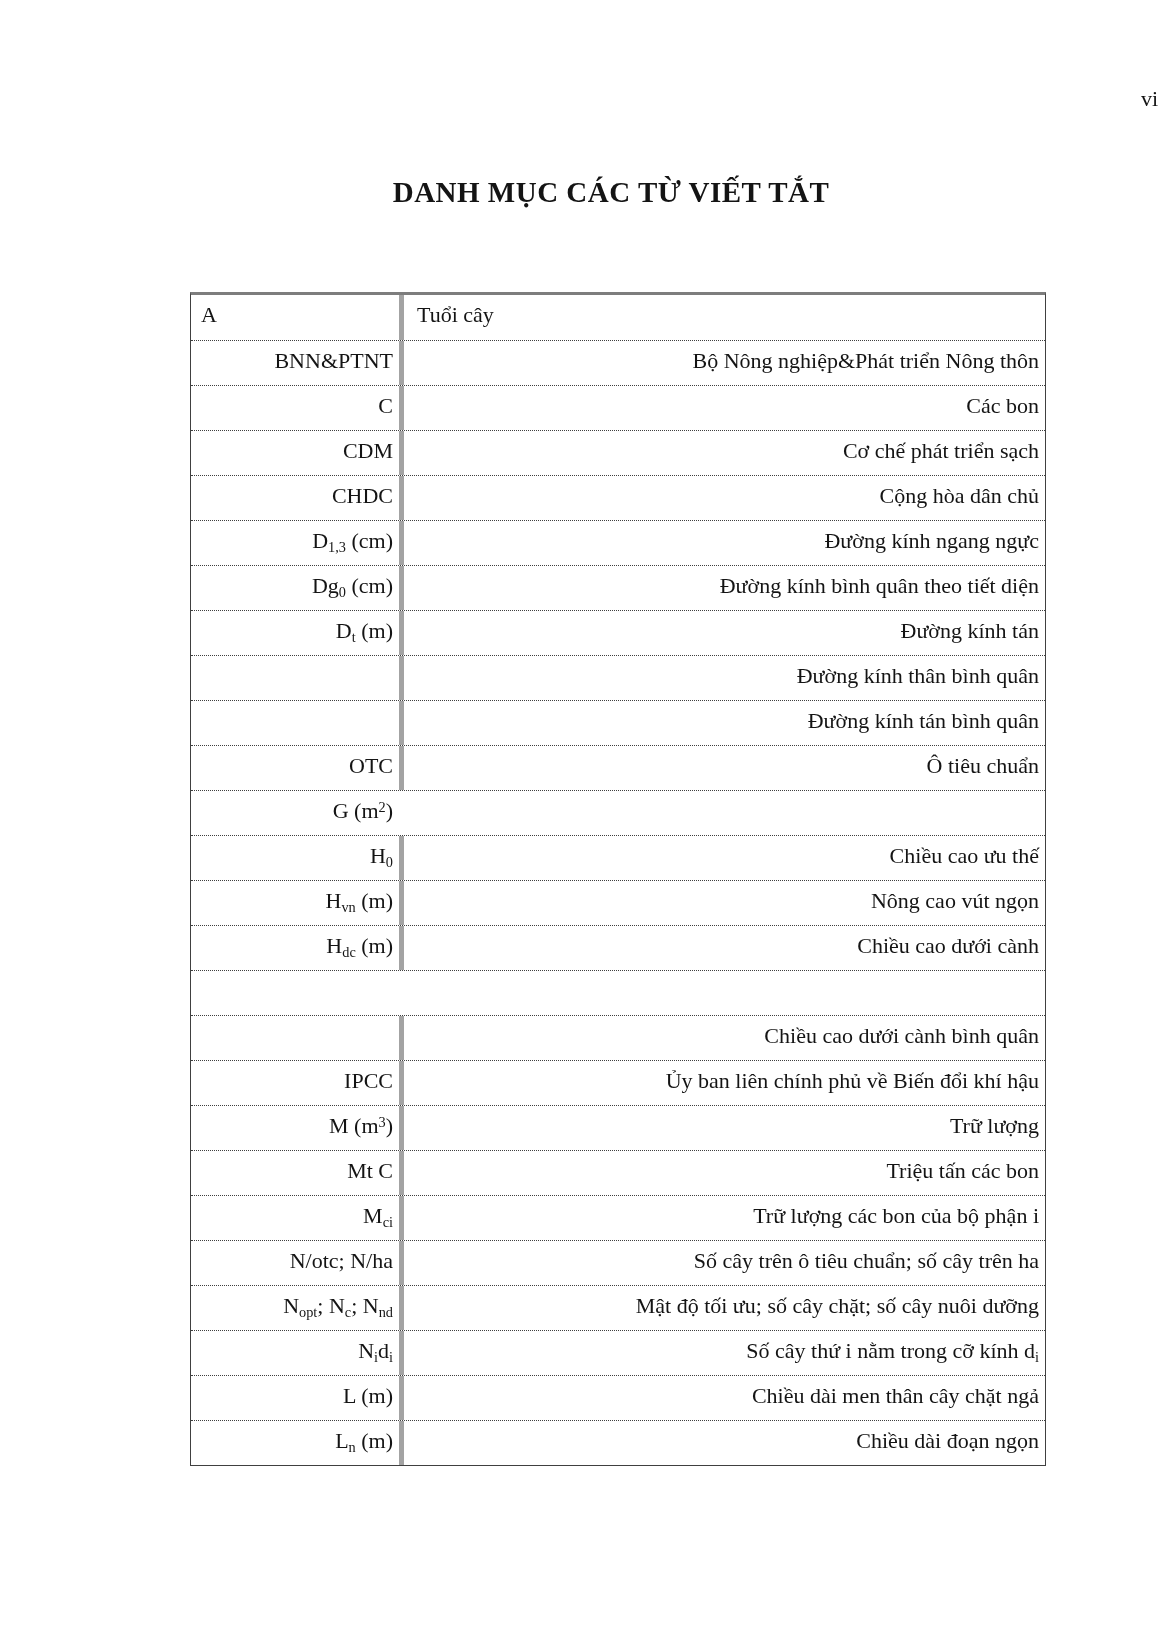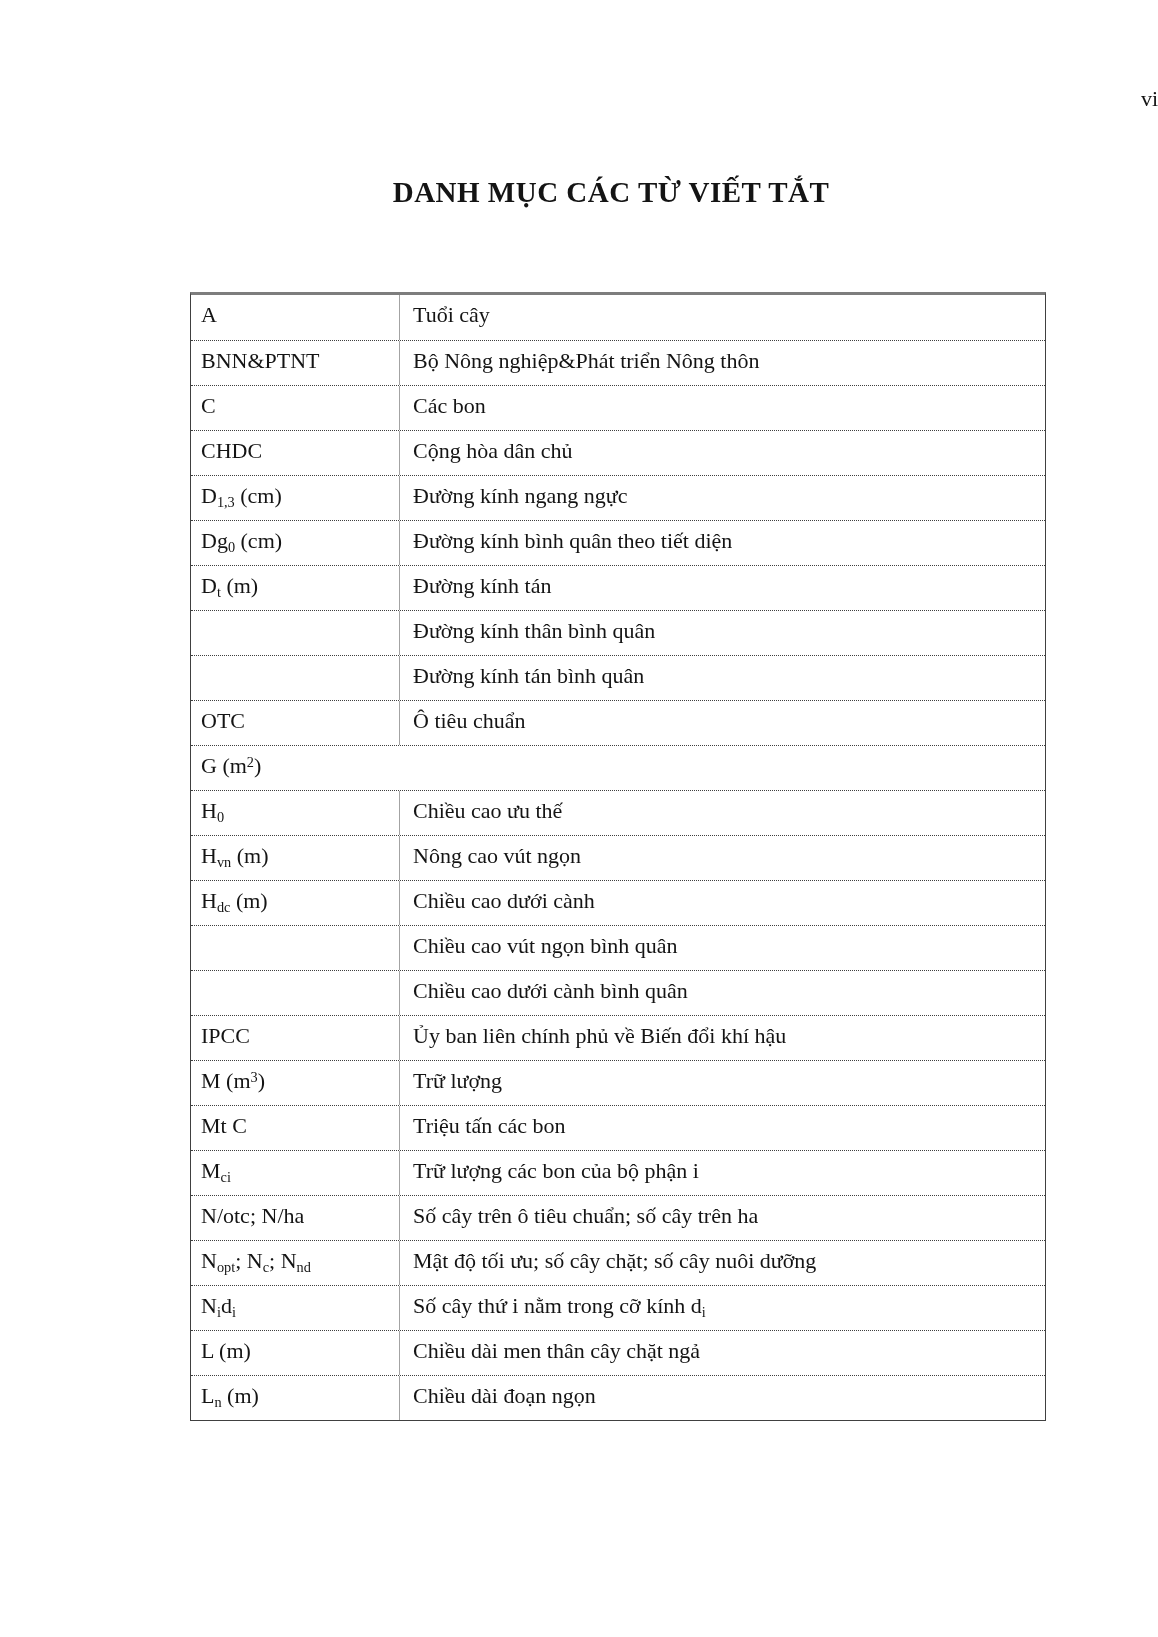--- a/index.html
+++ b/index.html
@@ -21,29 +21,29 @@
     letter-spacing:0.5px; margin:0;padding-left:32px;
   }
   .abbr-table {
     position:absolute; left:190px; top:292px; width:856px;
     border:1px solid #404040;
     border-top:3px solid #7d7d7d;
     box-sizing:border-box;
     background:#ffffff;
   }
   .trow { display:flex; height:45px; box-sizing:border-box; }
-  .trow + .trow { border-top:1px dotted #3f3f3f; }
+  .trow + .trow { border-top:1px dotted #3f3f3f;text-align:right; }
   .tcell {
     box-sizing:border-box;
     padding:7px 6px 0 10px;
     font-size:22px; line-height:26px;
     white-space:nowrap; overflow:hidden;
   }
   .abbr { width:208px; flex:none; }
-  .meaning { flex:1; border-left:1px solid #a3a3a3; padding-left:13px; }
+  .meaning { flex:1; border-left:5px solid #a3a3a3; padding-left:13px; }
   .sans { font-family:"Liberation Sans","DejaVu Sans",sans-serif;margin-top:48px; }
   .seg-sub { font-size:0.65em; position:relative; top:0.3em; }
   .seg-sup { font-size:0.65em; position:relative; top:-0.45em; }
   .seg-over {
     display:inline-block;
     border-top:2px solid #141414;
     line-height:1.02;
     margin-top:1px;
   }
 </style>
@@ -59,20 +59,24 @@
       <div class="tcell abbr"><span>A</span></div>
       <div class="tcell meaning"><span>Tuổi cây</span></div>
     </div>
     <div class="trow">
       <div class="tcell abbr"><span>BNN&amp;PTNT</span></div>
       <div class="tcell meaning"><span>Bộ Nông nghiệp&amp;Phát triển Nông thôn</span></div>
     </div>
     <div class="trow">
       <div class="tcell abbr"><span>C</span></div>
       <div class="tcell meaning"><span>Các bon</span></div>
+    </div>
+    <div class="trow">
+      <div class="tcell abbr"><span>CDM</span></div>
+      <div class="tcell meaning"><span>Cơ chế phát triển sạch</span></div>
     </div>
     <div class="trow">
       <div class="tcell abbr"><span>CHDC</span></div>
       <div class="tcell meaning"><span>Cộng hòa dân chủ</span></div>
     </div>
     <div class="trow">
       <div class="tcell abbr"><span>D</span><span class="seg-sub">1,3</span><span> (cm)</span></div>
       <div class="tcell meaning"><span>Đường kính ngang ngực</span></div>
     </div>
     <div class="trow">
@@ -105,21 +109,20 @@
     <div class="trow">
       <div class="tcell abbr"><span>H</span><span class="seg-sub">vn</span><span> (m)</span></div>
       <div class="tcell meaning"><span>Nông cao vút ngọn</span></div>
     </div>
     <div class="trow">
       <div class="tcell abbr"><span>H</span><span class="seg-sub">dc</span><span> (m)</span></div>
       <div class="tcell meaning"><span>Chiều cao dưới cành</span></div>
     </div>
     <div class="trow">
       <div class="tcell abbr sans"><span class="seg-over">H</span><span class="seg-sub">vn</span></div>
-      <div class="tcell meaning"><span>Chiều cao vút ngọn bình quân</span></div>
     </div>
     <div class="trow">
       <div class="tcell abbr sans"><span class="seg-over">H</span><span class="seg-sub">dc</span></div>
       <div class="tcell meaning"><span>Chiều cao dưới cành bình quân</span></div>
     </div>
     <div class="trow">
       <div class="tcell abbr"><span>IPCC</span></div>
       <div class="tcell meaning"><span>Ủy ban liên chính phủ về Biến đổi khí hậu</span></div>
     </div>
     <div class="trow">

